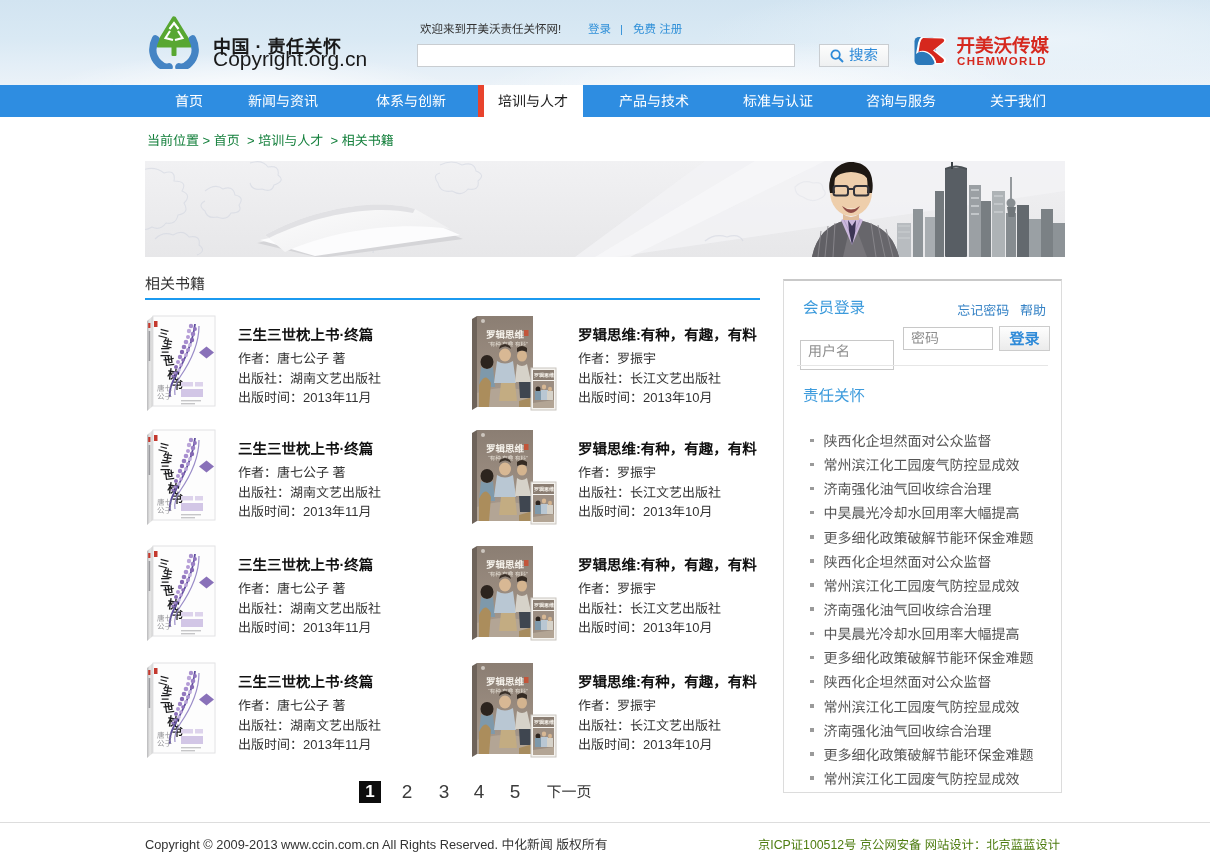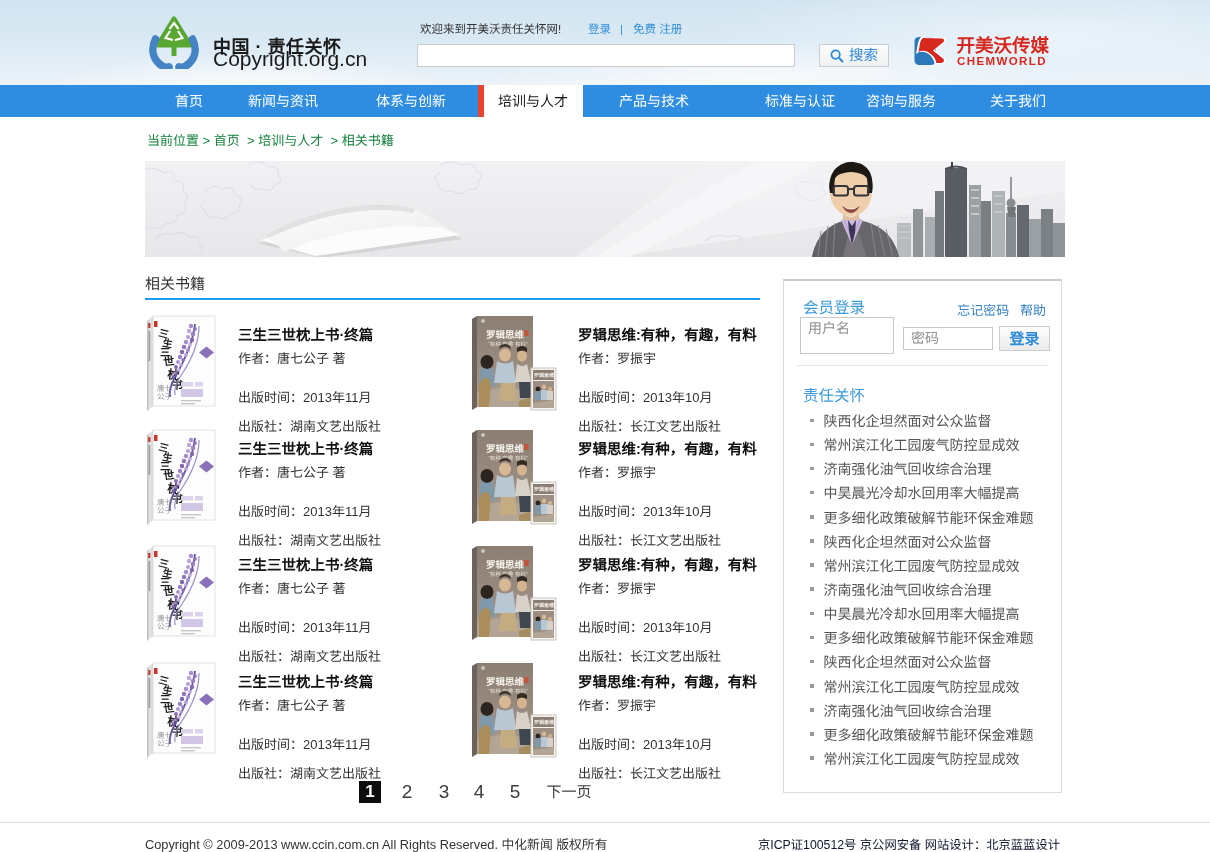--- a/index.html
+++ b/index.html
@@ -35,49 +35,49 @@
 .crumb { left:147px; top:130px; font-size:13px; color:#15803d; }
 
 
 .h-books { left:145px; top:272px; font-size:15px; color:#333; }
 .blueline { left:145px; top:298px; width:615px; height:2px; background:#1b9af0; }
 
 
 .item { position:absolute; width:300px; height:100px; }
 .ititle { position:absolute; left:0; top:8px; font-size:14.5px; font-weight:bold; color:#111; white-space:nowrap;}
 .iline { position:absolute; left:0; font-size:13px; color:#333; white-space:nowrap;}
-.l1 { top:33px; } .l2 { top:53px;margin-top:48px; } .l3 { top:72px; }
+.l1 { top:33px; } .l2 { top:53px; } .l3 { top:72px; }
 
 
 .pgbox { left:359px; top:781px; width:22px; height:22px; background:#0d0d0d; color:#fff;
   font-size:17px; font-weight:bold; text-align:center; line-height:22px;}
 .pgn { top:781px; font-size:19px; line-height:22px; color:#3c3c3c; transform:translateX(-50%); position:absolute;}
 .pgc { font-size:15px !important; }
 
 
 .side { left:783px; top:279px; width:279px; height:514px; border:1px solid #dcdcdc; border-top:2px solid #c9c9c9; background:#fff;}
 .s-login { left:803px; top:295px; font-size:15.5px; color:#3d9bdc; }
 .s-links { left:1046px; top:300px; font-size:13px; color:#3884c6; transform:translateX(-100%); white-space:nowrap;}
 .inp { position:absolute; border:1px solid #c8c8c8; background:#fff; color:#8f8f8f; font-size:14px;
   padding-left:7px; line-height:21px; }
-.inp1 { left:800px; top:317px; width:94px; height:37px; }
+.inp1 { left:800px; top:340px; width:94px; height:30px; }
 .inp2 { left:903px; top:327px; width:90px; height:23px; }
 .lbtn { left:999px; top:326px; width:51px; height:25px; background:linear-gradient(#fefefe,#ebebeb);
   border:1px solid #ccc; color:#2e8ad8; font-size:15px; font-weight:bold; text-align:center; line-height:23px;}
 .s-div { left:797px; top:365px; width:251px; height:1px; background:#e6e6e6; }
 .s-news { left:803px; top:383px; font-size:15.5px; color:#3d9bdc; }
-.news { left:808px; top:410px; width:250px; }
+.news { left:808px; top:430px; width:250px; }
 .news div { height:24.15px; font-size:14px; color:#555; white-space:nowrap; }
 .news b { display:inline-block; width:3.5px; height:3.5px; background:#9a9a9a; vertical-align:4px;
   margin-left:2px; margin-right:10px; font-weight:normal;}
 
 
 .footline { left:0; top:822px; width:1210px; height:1px; background:#ddd; }
 .foot-l { left:145px; top:834px; font-size:12.8px; color:#333; }
-.foot-r { left:1060px; top:835px; font-size:12.3px; color:#0f172a; transform:translateX(-100%); white-space:nowrap;}
+.foot-r { left:1060px; top:835px; font-size:12.3px; color:#4d7c0f; transform:translateX(-100%); white-space:nowrap;}
 </style>
 </head>
 <body>
 
 <div class="abs header"></div>
 
 <svg class="abs" style="left:146px; top:13px;" width="56" height="56" viewBox="0 0 56 56">
   <path d="M28,6 L44,32 L12,32 Z" fill="#58a732" stroke="#58a732" stroke-width="5" stroke-linejoin="round"></path>
   <rect x="25.5" y="32" width="5" height="11" rx="1" fill="#58a732"></rect>
   <g fill="none" stroke="#fff" stroke-width="2.1">
@@ -112,21 +112,21 @@
     </svg>搜索</div>
 
 <div class="abs nav">
   <span class="tabr"></span>
     <span class="tabw"></span>
   <span style="left:189px;">首页</span>
   <span style="left:283px;">新闻与资讯</span>
   <span style="left:411px;">体系与创新</span>
   <span class="act">培训与人才</span>
   <span style="left:654px;">产品与技术</span>
-  <span style="left:800px;">标准与认证</span>
+  <span style="left:778px;">标准与认证</span>
   <span style="left:901px;">咨询与服务</span>
   <span style="left:1018px;">关于我们</span>
 </div>
 
 <div class="abs crumb">当前位置 &gt; 首页&nbsp; &gt; 培训与人才&nbsp; &gt; 相关书籍</div>
 
 <svg class="abs" style="left:145px; top:161px;" width="920" height="96" viewBox="0 0 920 96">
   <defs>
     <linearGradient id="bbg" x1="0" y1="0" x2="0" y2="1">
       <stop offset="0" stop-color="#f1f1f3"></stop>

